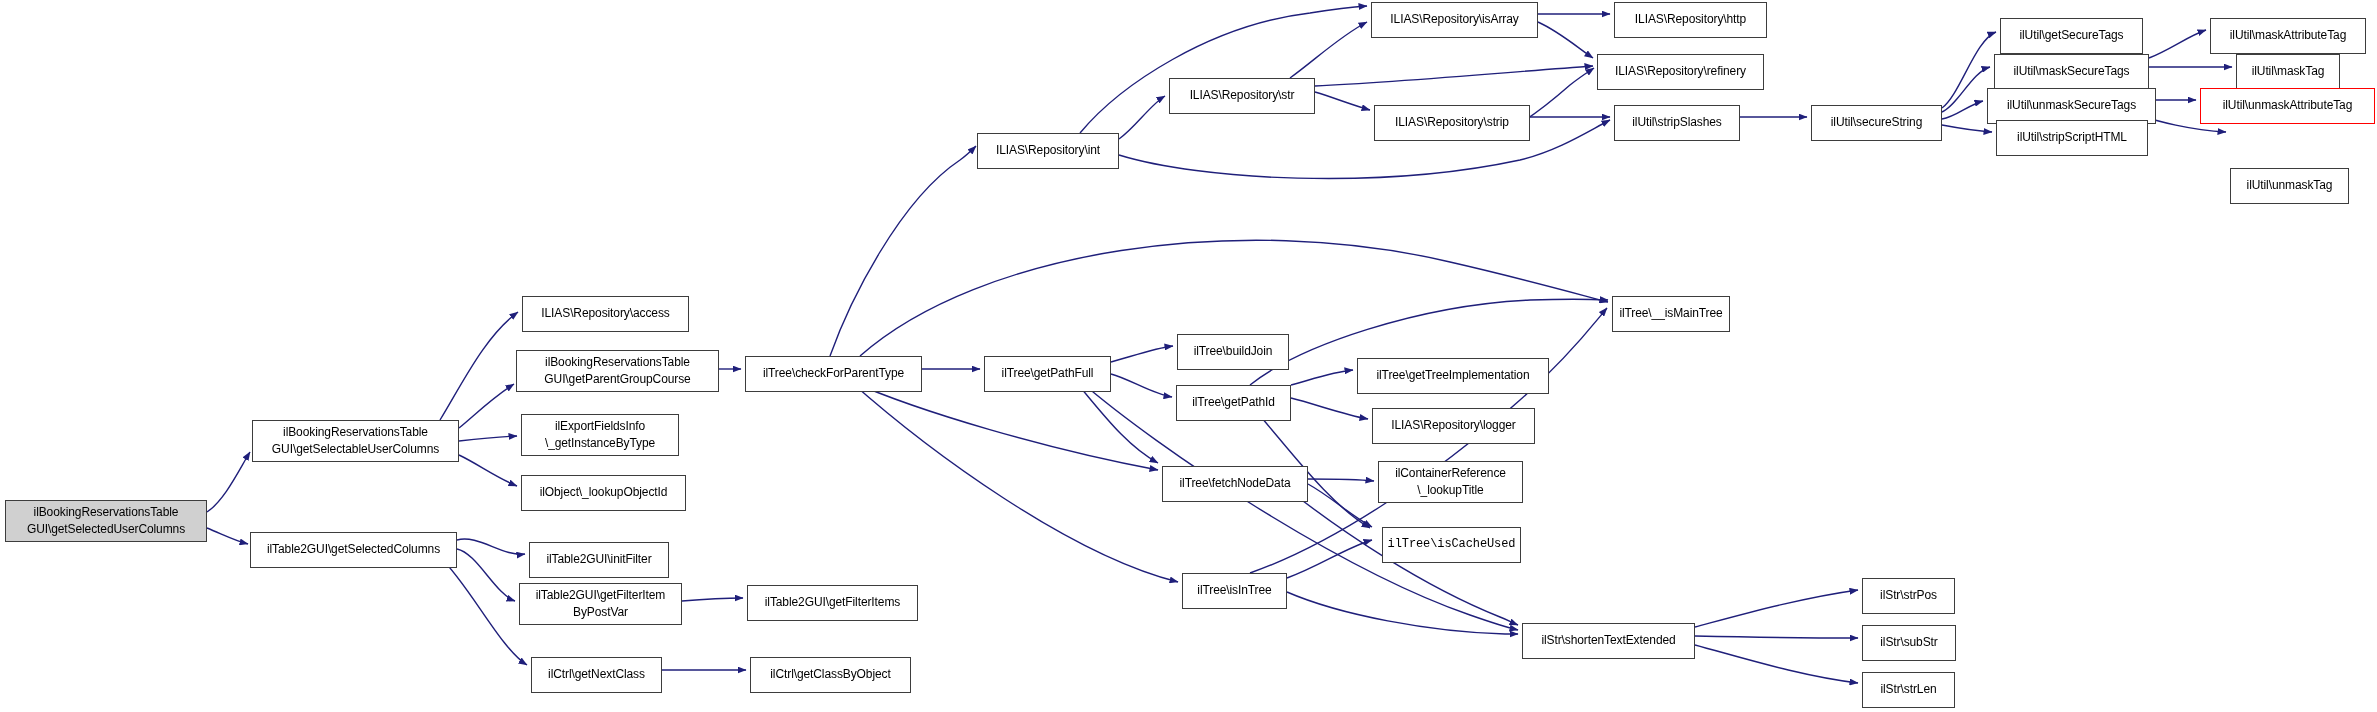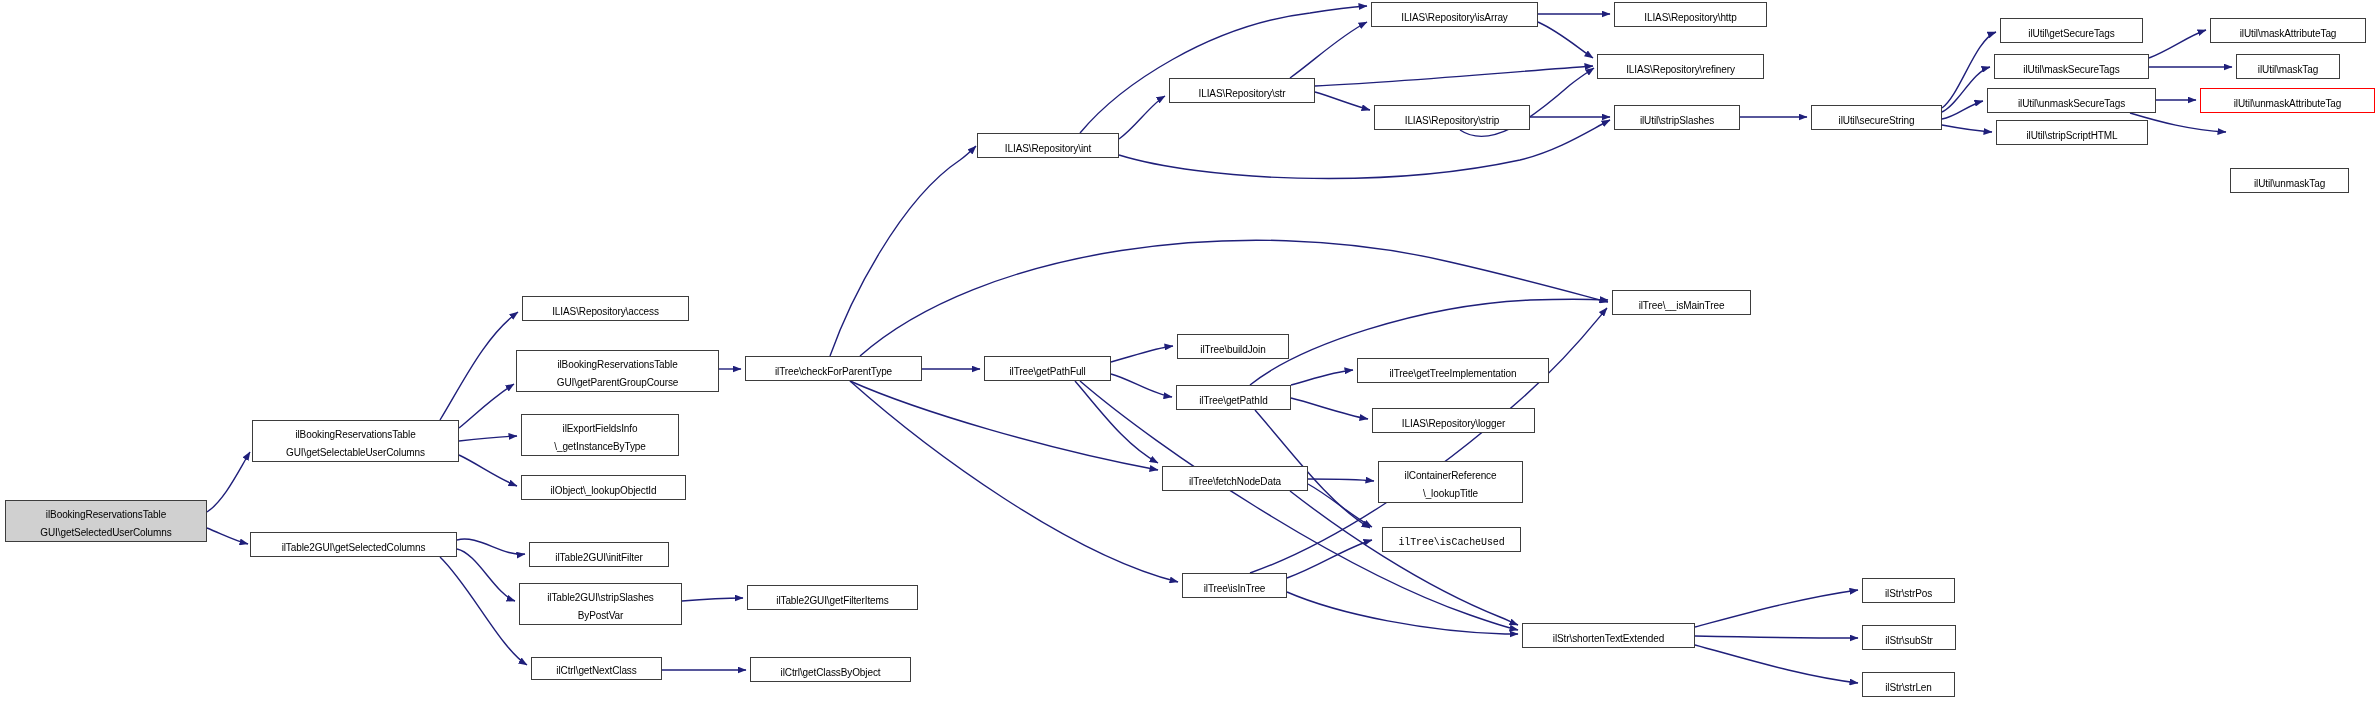--- a/index.html
+++ b/index.html
@@ -26,28 +26,28 @@
     height: 712px;
     pointer-events: none;
   }
   .node {
     position: absolute;
     box-sizing: border-box;
     border: 1px solid #3d3d3d;
     background: #ffffff;
     color: #000000;
     display: flex;
-    align-items: flex-end;
+    align-items: center;
     justify-content: center;
     text-align: center;
-    font-size: 10px;
+    font-size: 12px;
     line-height: 17.5px;
     letter-spacing: -0.1px;
     white-space: pre-line;
-    padding: 0 4px;
+    padding: 17px 4px;
     z-index: 3;
   }
   .node.root {
     background: #d0d0d0;
     border-color: #3d3d3d;
   }
   .node.highlight {
     border: 1.5px solid #ff0000;
     background: #ffffff;
   }
@@ -124,21 +124,21 @@
       <div class="node" style="left: 252px; top: 420px; width: 207px; height: 42px;"><span>ilBookingReservationsTable
 GUI\getSelectableUserColumns</span></div>
       <div class="node" style="left: 522px; top: 296px; width: 167px; height: 25px;"><span>ILIAS\Repository\access</span></div>
       <div class="node" style="left: 516px; top: 350px; width: 203px; height: 42px;"><span>ilBookingReservationsTable
 GUI\getParentGroupCourse</span></div>
       <div class="node" style="left: 521px; top: 414px; width: 158px; height: 42px;"><span>ilExportFieldsInfo
 \_getInstanceByType</span></div>
       <div class="node" style="left: 521px; top: 475px; width: 165px; height: 25px;"><span>ilObject\_lookupObjectId</span></div>
       <div class="node" style="left: 250px; top: 532px; width: 207px; height: 25px;"><span>ilTable2GUI\getSelectedColumns</span></div>
       <div class="node" style="left: 529px; top: 542px; width: 140px; height: 25px;"><span>ilTable2GUI\initFilter</span></div>
-      <div class="node" style="left: 519px; top: 583px; width: 163px; height: 42px;"><span>ilTable2GUI\stripSlashes
+      <div class="node" style="left: 519px; top: 583px; width: 163px; height: 42px;"><span>ilTable2GUI\getFilterItem
 ByPostVar</span></div>
       <div class="node" style="left: 531px; top: 657px; width: 131px; height: 23px;"><span>ilCtrl\getNextClass</span></div>
       <div class="node" style="left: 747px; top: 585px; width: 171px; height: 25px;"><span>ilTable2GUI\getFilterItems</span></div>
       <div class="node" style="left: 750px; top: 657px; width: 161px; height: 25px;"><span>ilCtrl\getClassByObject</span></div>
       <div class="node" style="left: 745px; top: 356px; width: 177px; height: 25px;"><span>ilTree\checkForParentType</span></div>
       <div class="node" style="left: 977px; top: 133px; width: 142px; height: 25px;"><span>ILIAS\Repository\int</span></div>
       <div class="node" style="left: 1169px; top: 78px; width: 146px; height: 25px;"><span>ILIAS\Repository\str</span></div>
       <div class="node" style="left: 1371px; top: 2px; width: 167px; height: 25px;"><span>ILIAS\Repository\isArray</span></div>
       <div class="node" style="left: 1374px; top: 105px; width: 156px; height: 25px;"><span>ILIAS\Repository\strip</span></div>
       <div class="node" style="left: 1614px; top: 2px; width: 153px; height: 25px;"><span>ILIAS\Repository\http</span></div>
@@ -156,19 +156,19 @@
       <div class="node" style="left: 984px; top: 356px; width: 127px; height: 25px;"><span>ilTree\getPathFull</span></div>
       <div class="node" style="left: 1177px; top: 334px; width: 112px; height: 25px;"><span>ilTree\buildJoin</span></div>
       <div class="node" style="left: 1176px; top: 385px; width: 115px; height: 25px;"><span>ilTree\getPathId</span></div>
       <div class="node" style="left: 1357px; top: 358px; width: 192px; height: 25px;"><span>ilTree\getTreeImplementation</span></div>
       <div class="node" style="left: 1372px; top: 408px; width: 163px; height: 25px;"><span>ILIAS\Repository\logger</span></div>
       <div class="node" style="left: 1162px; top: 466px; width: 146px; height: 25px;"><span>ilTree\fetchNodeData</span></div>
       <div class="node" style="left: 1378px; top: 461px; width: 145px; height: 42px;"><span>ilContainerReference
 \_lookupTitle</span></div>
       <div class="node" style="left: 1382px; top: 527px; width: 139px; height: 25px; font-family: Liberation Mono, monospace;"><span>ilTree\isCacheUsed</span></div>
       <div class="node" style="left: 1182px; top: 573px; width: 105px; height: 25px;"><span>ilTree\isInTree</span></div>
-      <div class="node" style="left: 1612px; top: 290px; width: 139px; height: 25px;"><span>ilTree\__isMainTree</span></div>
+      <div class="node" style="left: 1612px; top: 296px; width: 118px; height: 25px;"><span>ilTree\__isMainTree</span></div>
       <div class="node" style="left: 1522px; top: 623px; width: 173px; height: 25px;"><span>ilStr\shortenTextExtended</span></div>
       <div class="node" style="left: 1862px; top: 578px; width: 93px; height: 25px;"><span>ilStr\strPos</span></div>
       <div class="node" style="left: 1862px; top: 625px; width: 94px; height: 25px;"><span>ilStr\subStr</span></div>
       <div class="node" style="left: 1862px; top: 672px; width: 93px; height: 25px;"><span>ilStr\strLen</span></div>
     </div>
 </div>
 
 </body></html>

